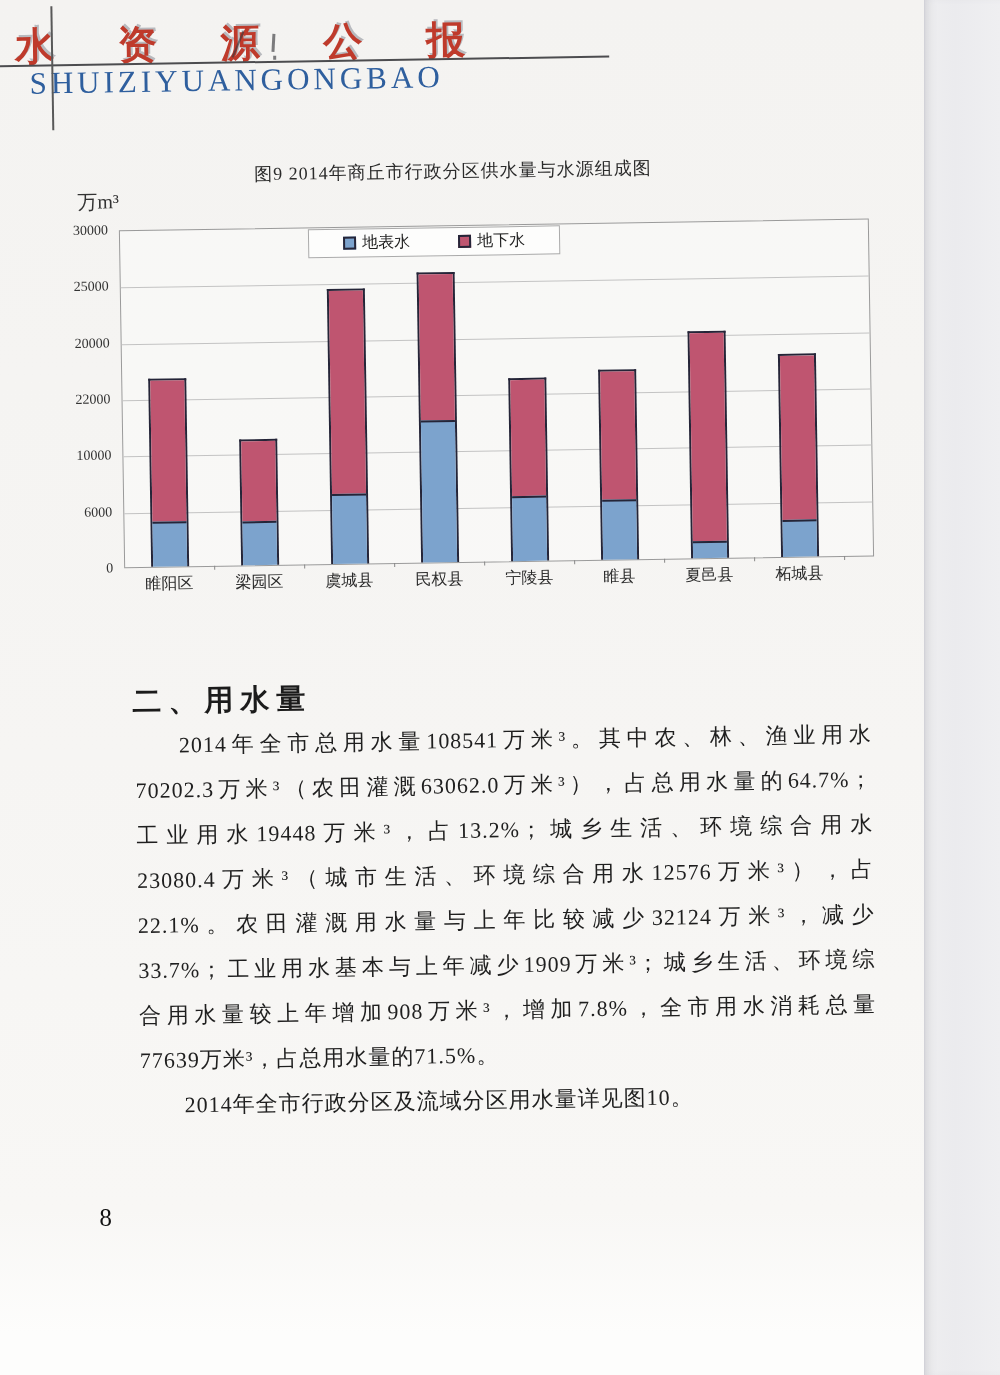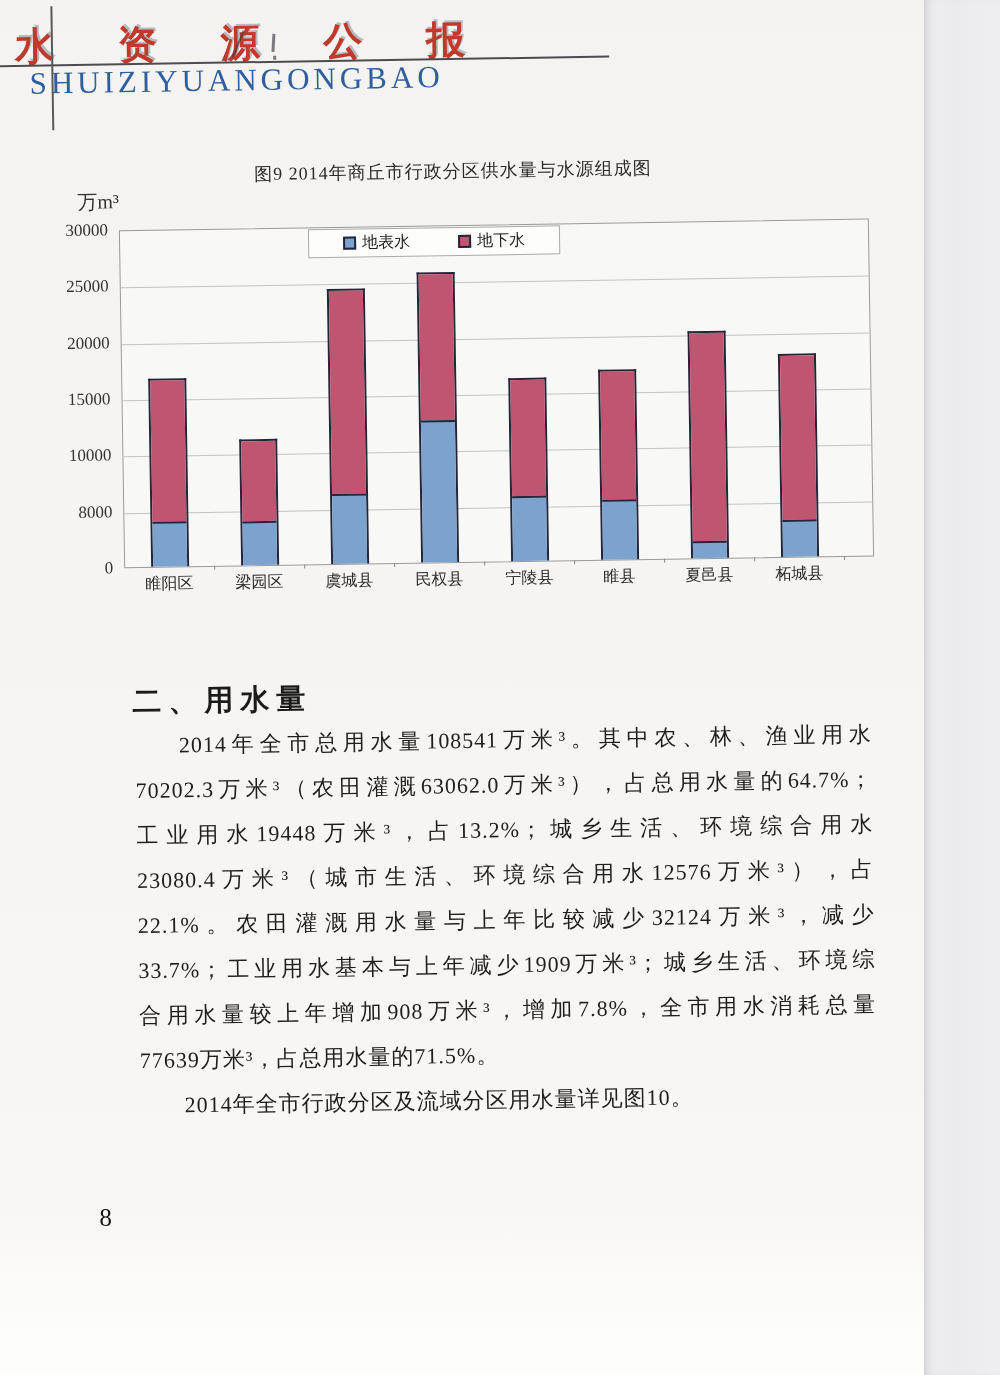--- a/index.html
+++ b/index.html
@@ -49,21 +49,21 @@
     position: absolute; left: 90px; top: 164px; width: 740px;
     text-align: center; font-size: 18px; color: #2b2b2b; letter-spacing: 1px;
   }
   .fig-unit { position: absolute; left: 84px; top: 188px; font-size: 20px; color: #333; }
   .plot {
     position: absolute; left: 125px; top: 230px; width: 750px; height: 338px;
     border: 1px solid #9a9a9a; background: rgba(255,255,255,0.35);
   }
   .gridline { position: absolute; left: 0; width: 100%; height: 1px; background: #c3c3c3; }
   .yticks { position: absolute; left: 28px; top: 230px; width: 86px; height: 338px; }
-  .ytick { position: absolute; right: 0; font-size: 17px; color: #333; line-height: 20px; }
+  .ytick { position: absolute; right: 0; font-size: 14px; color: #333; line-height: 20px; }
   .bars {
     position: absolute; left: 0; bottom: 0; width: 720px; height: 338px;
     display: flex; align-items: flex-end;
   }
   .bar-slot { width: 90px; height: 100%; display: flex; align-items: flex-end; justify-content: center; position: relative; }
   .bar-slot::after { content: ""; position: absolute; right: 0; bottom: -4px; width: 1px; height: 4px; background: #888; }
   .bar { width: 38px; display: flex; flex-direction: column; justify-content: flex-end;
          border: 2px solid #252538; border-bottom: none; }
   .seg { width: 100%; }
   .seg-surface { border-top: 2px solid #252538; }
@@ -105,23 +105,23 @@
     <div class="mark mark2"></div>
     <div class="mark mark3"></div>
 
     <div class="fig-title">图9  2014年商丘市行政分区供水量与水源组成图</div>
     <div class="fig-unit">万m³</div>
 
     <div class="yticks" id="yticks">
         <div class="ytick" style="top: -10px;">30000</div>
         <div class="ytick" style="top: 46px;">25000</div>
         <div class="ytick" style="top: 103px; text-align: right;">20000</div>
-        <div class="ytick" style="top: 159px;">15000</div>
+        <div class="ytick" style="top: 159px;">22000</div>
         <div class="ytick" style="top: 215px;">10000</div>
-        <div class="ytick" style="top: 272px;">8000</div>
+        <div class="ytick" style="top: 272px;">6000</div>
         <div class="ytick" style="top: 328px;">0</div>
       </div>
 
     <div class="plot" id="plot">
         <div class="gridline" style="top: 282px;"></div>
         <div class="gridline" style="top: 225px;"></div>
         <div class="gridline" style="top: 169px;"></div>
         <div class="gridline" style="top: 113px;"></div>
         <div class="gridline" style="top: 56px;"></div>
       <div class="bars" id="bars">

